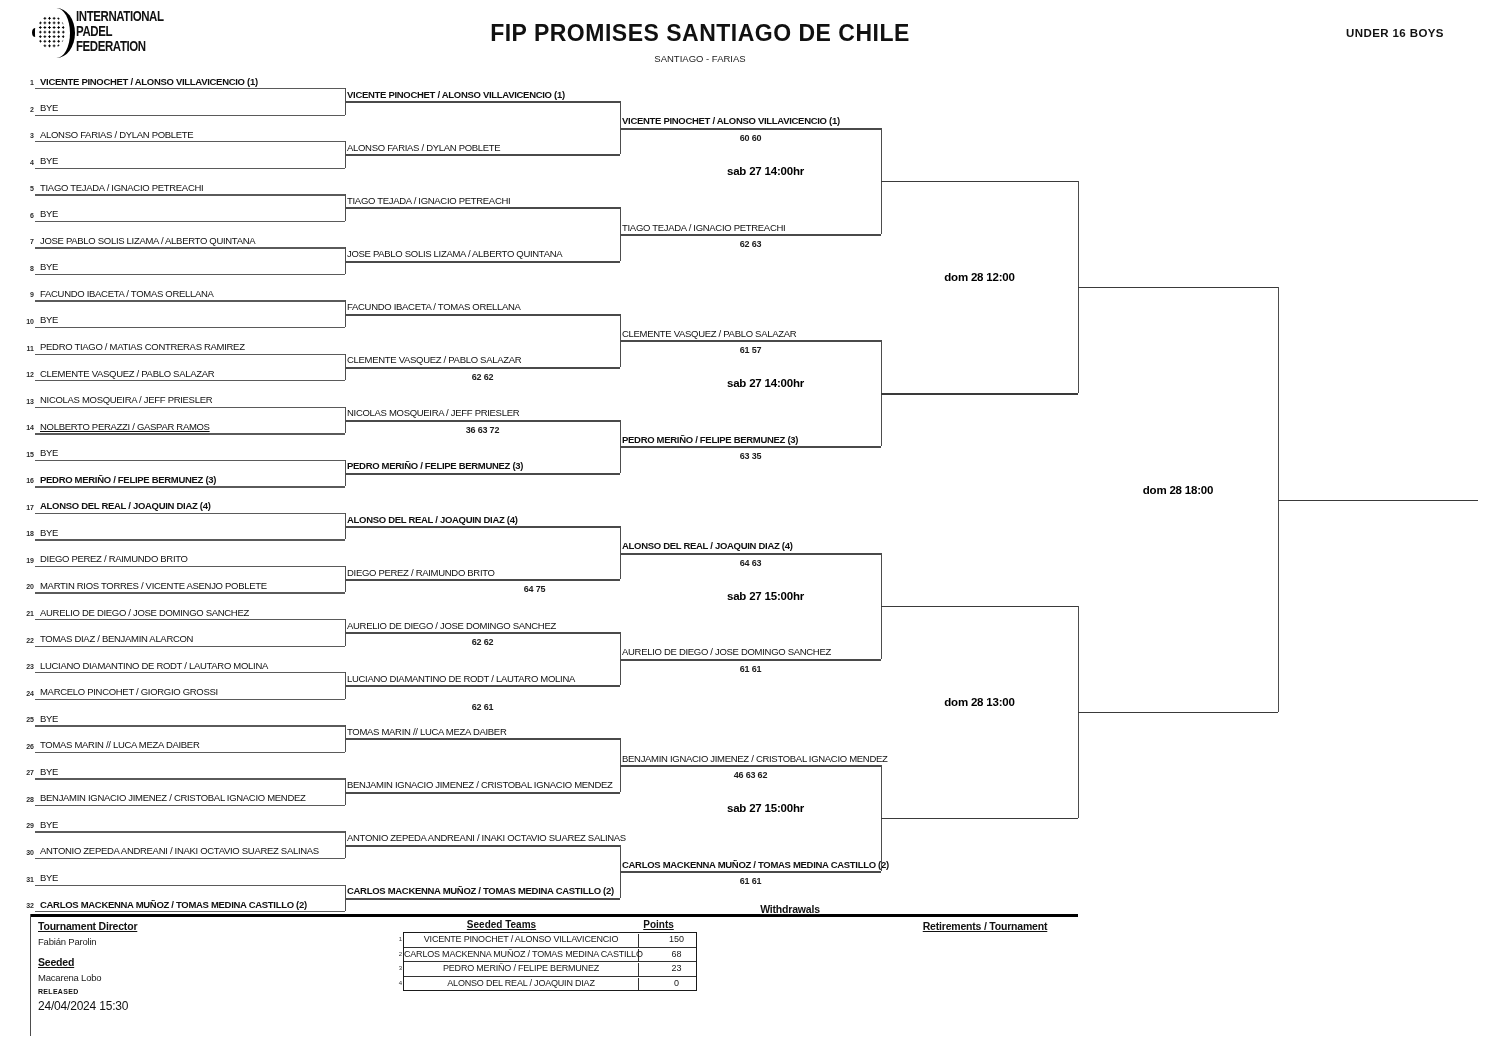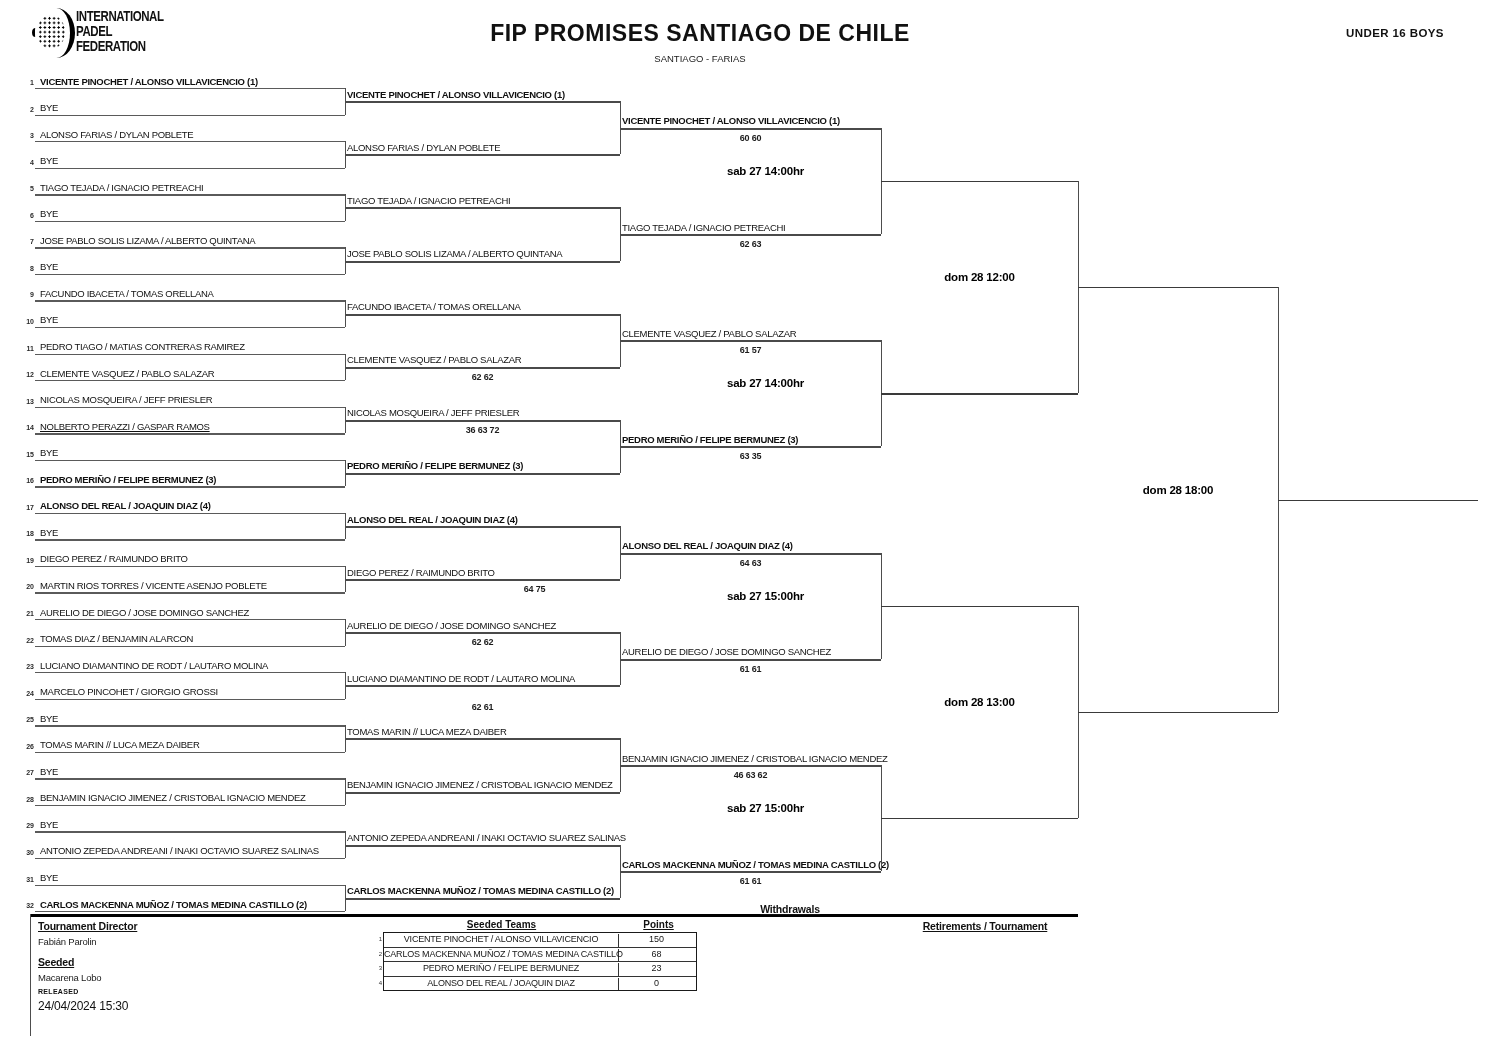--- a/index.html
+++ b/index.html
@@ -32,21 +32,21 @@
   
   .f-head{position:absolute;font-size:10.5px;font-weight:bold;text-decoration:underline;letter-spacing:-0.2px;white-space:nowrap;}
   .f-name{position:absolute;font-size:9.5px;color:#222;letter-spacing:-0.2px;white-space:nowrap;}
   .f-released{position:absolute;font-size:7px;font-weight:bold;letter-spacing:0.3px;color:#111;}
   .f-date{position:absolute;font-size:12px;color:#111;letter-spacing:-0.2px;}
   
   #seed-table{position:absolute;left:383px;top:919px;width:314px;}
   .seed-headrow{position:relative;height:13px;}
   .seed-head-teams{position:absolute;left:0;width:237px;text-align:center;font-size:10px;font-weight:bold;text-decoration:underline;}
   .seed-head-points{position:absolute;left:237px;width:77px;text-align:center;font-size:10px;font-weight:bold;text-decoration:underline;}
-  #seed-rows{position:relative;border:1.5px solid #1a1a1a;}
+  #seed-rows{position:relative;border:1.5px solid #1a1a1a;margin-left:20px;}
   .seed-row{position:relative;height:13.5px;border-bottom:1px solid #333;}
   .seed-row:last-child{border-bottom:none;}
   .seed-team{position:absolute;left:0;top:1px;width:234px;text-align:center;font-size:9px;letter-spacing:-0.2px;white-space:nowrap;color:#161616;border-right:1px solid #333;height:12.5px;}
   .seed-points{position:absolute;left:234px;top:1px;width:77px;text-align:center;font-size:9px;color:#161616;}
   .seed-num{position:absolute;left:-9px;top:3px;width:7px;text-align:right;font-size:6px;color:#333;}
 </style>
 </head>
 <body>
 
 <div id="page">

